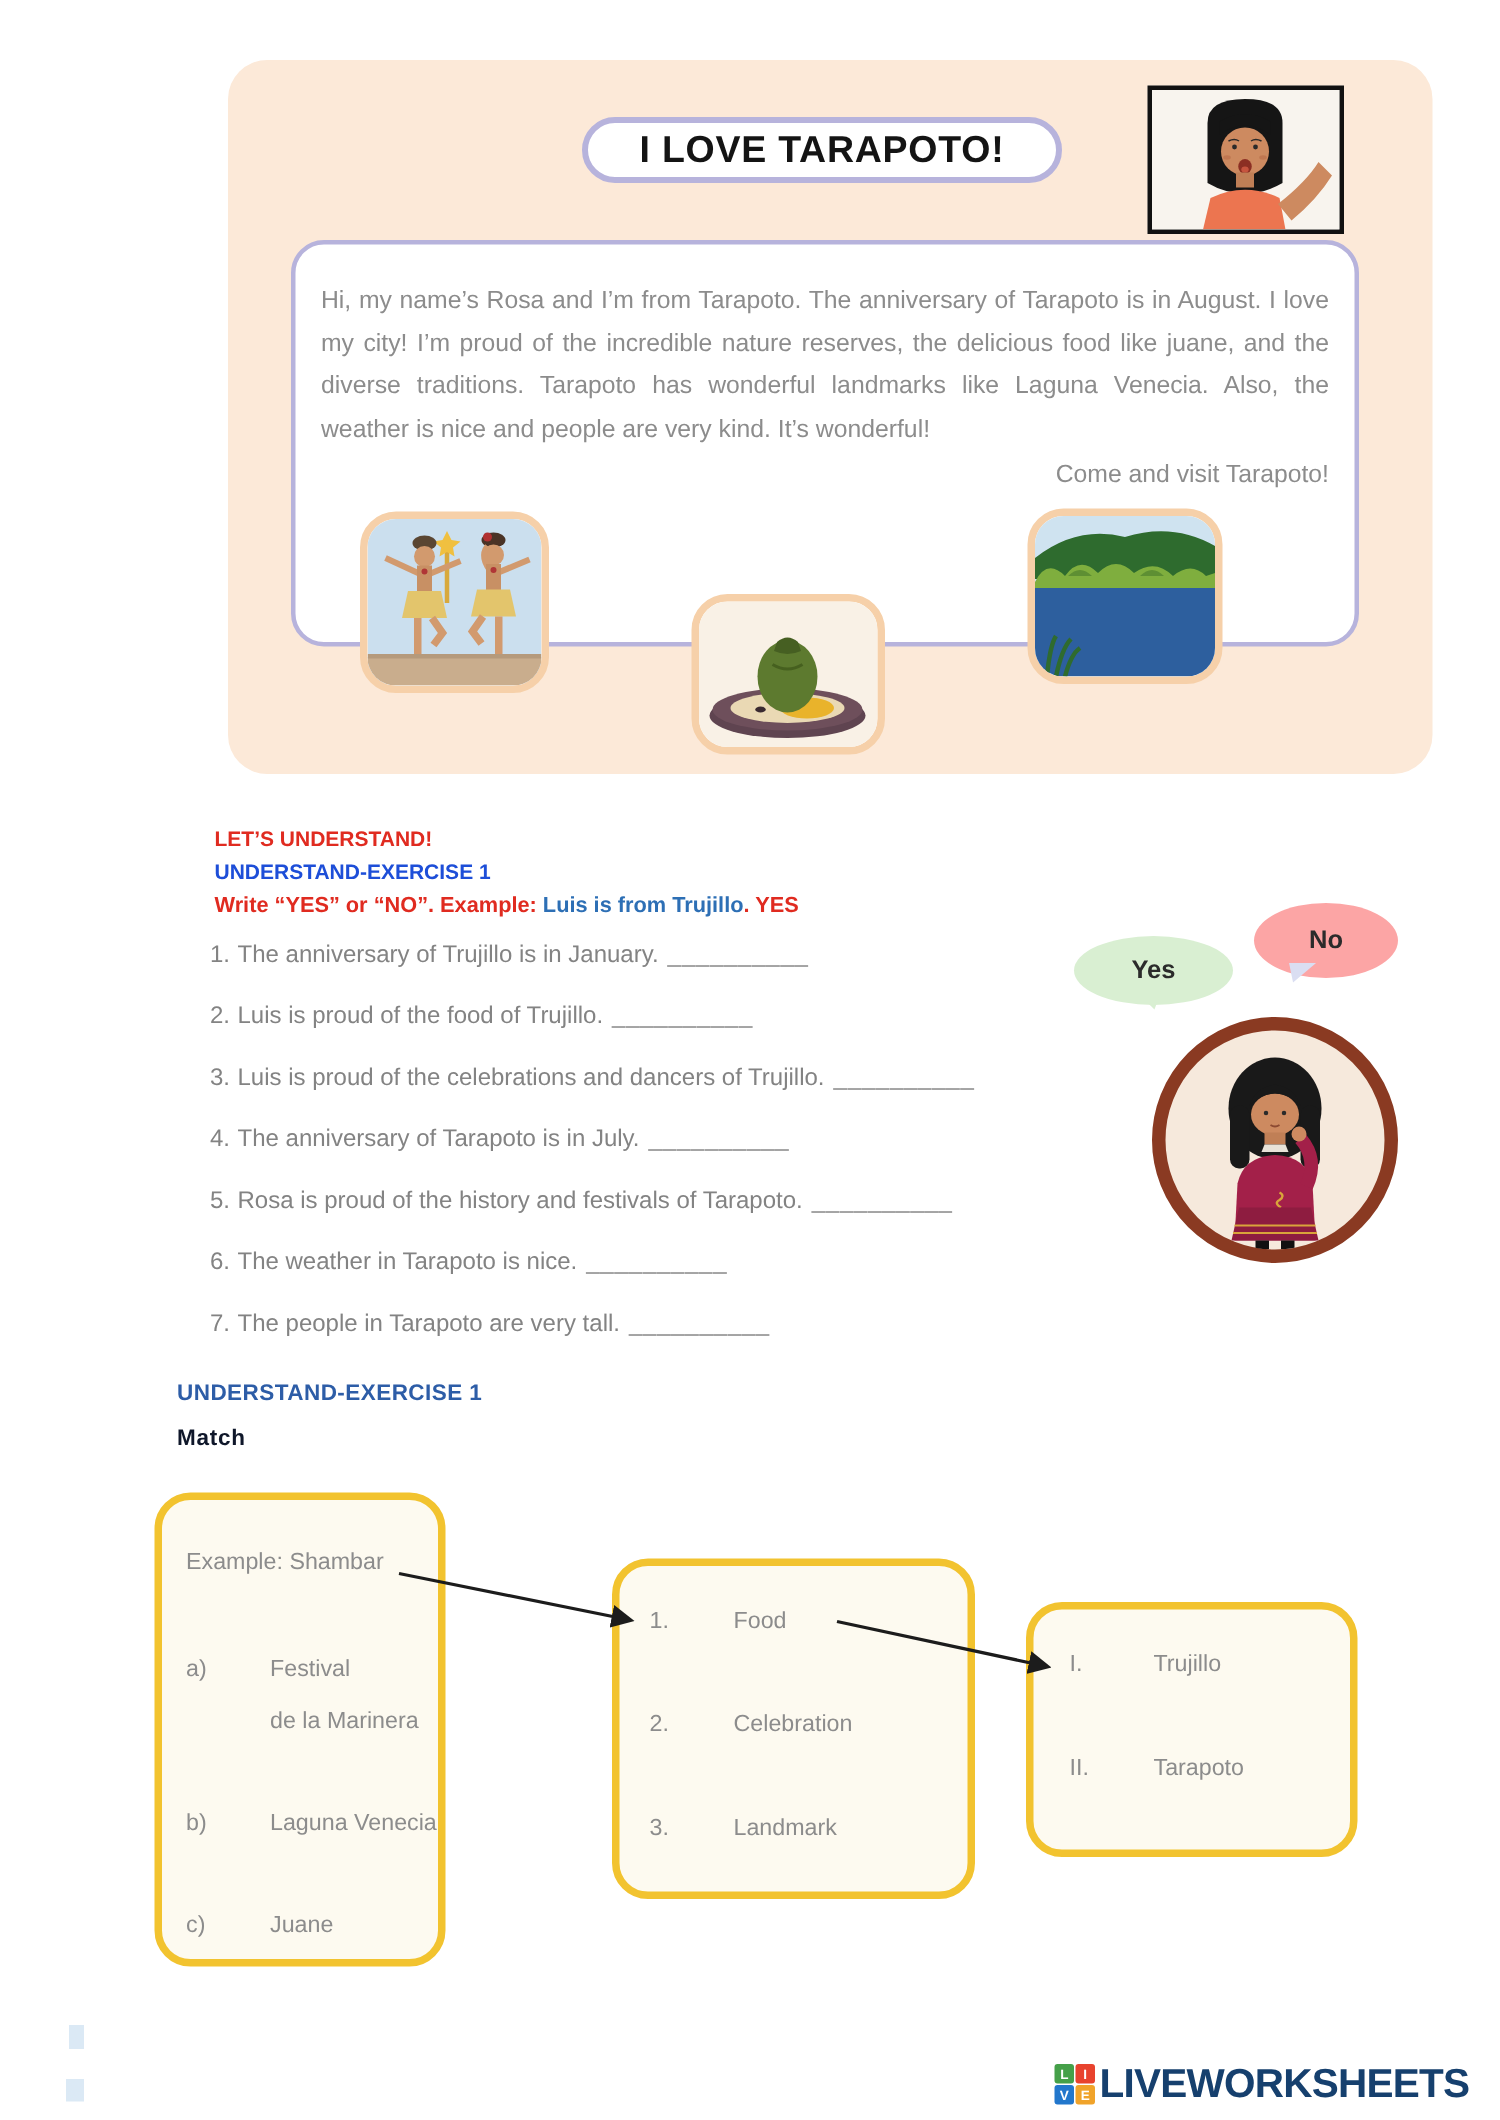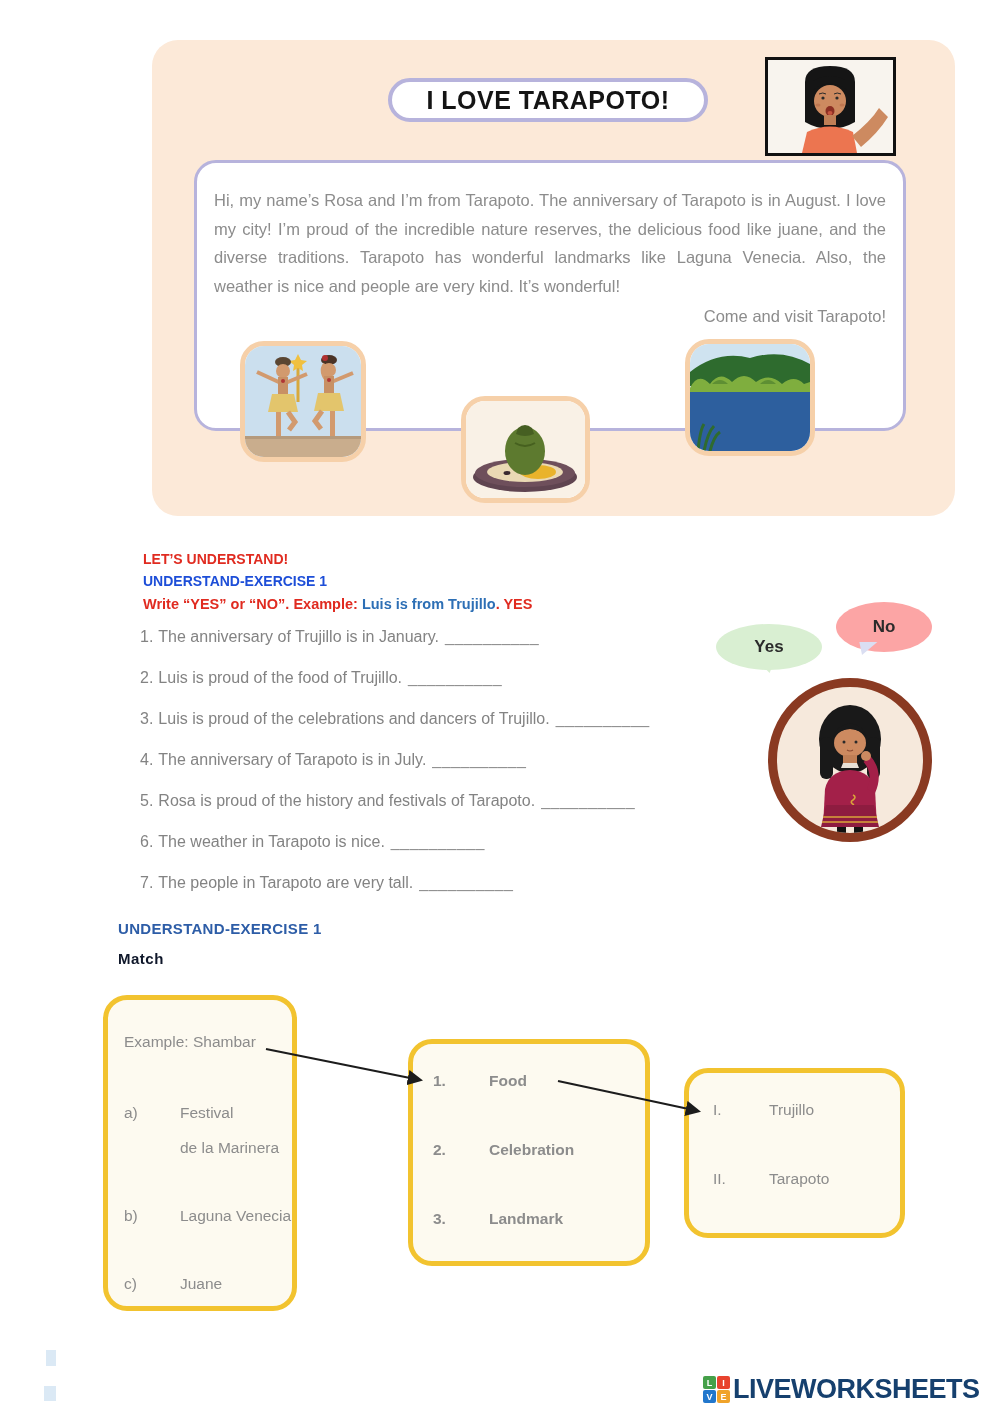--- a/index.html
+++ b/index.html
@@ -73,21 +73,21 @@
   }
 
   
   .h-blue{left:118px;top:920px;font-size:15px;font-weight:bold;color:#2d5da7;letter-spacing:0.3px;}
   .h-match{left:118px;top:950px;font-size:15px;font-weight:bold;color:#0f172a;letter-spacing:0.5px;}
   .match-box{
     box-sizing:border-box;border:5px solid #f2c32f;border-radius:24px;
     background:#fdfaf0;z-index:1;
   }
   .box-left{left:103px;top:995px;width:194px;height:316px;}
-  .box-mid{left:408px;top:1039px;width:242px;height:227px;font-weight:bold;}
+  .box-mid{left:408px;top:1039px;width:242px;height:227px;}
   .box-right{left:684px;top:1068px;width:221px;height:170px;}
   .m-row{position:absolute;font-size:15.5px;color:#8c8c8c;white-space:nowrap;}
   .m-label{display:inline-block;width:56px;}
   .overlay{left:0;top:0;z-index:4;pointer-events:none;}
 
   
   .footer{left:703px;top:1374px;display:flex;align-items:center;gap:3px;z-index:2;}
   .logo-grid{width:27px;height:27px;display:grid;grid-template-columns:13px 13px;grid-template-rows:13px 13px;gap:1px;}
   .logo-sq{width:13px;height:13px;color:#ffffff;font-size:9px;font-weight:bold;
     display:flex;align-items:center;justify-content:center;border-radius:2px;}

